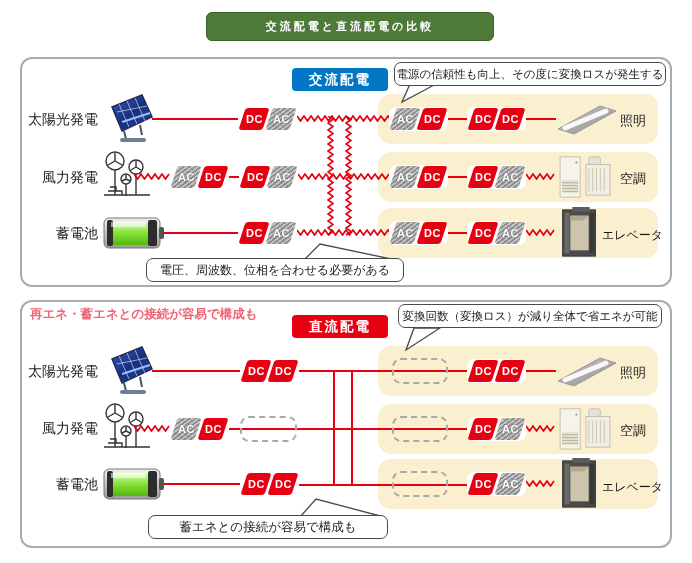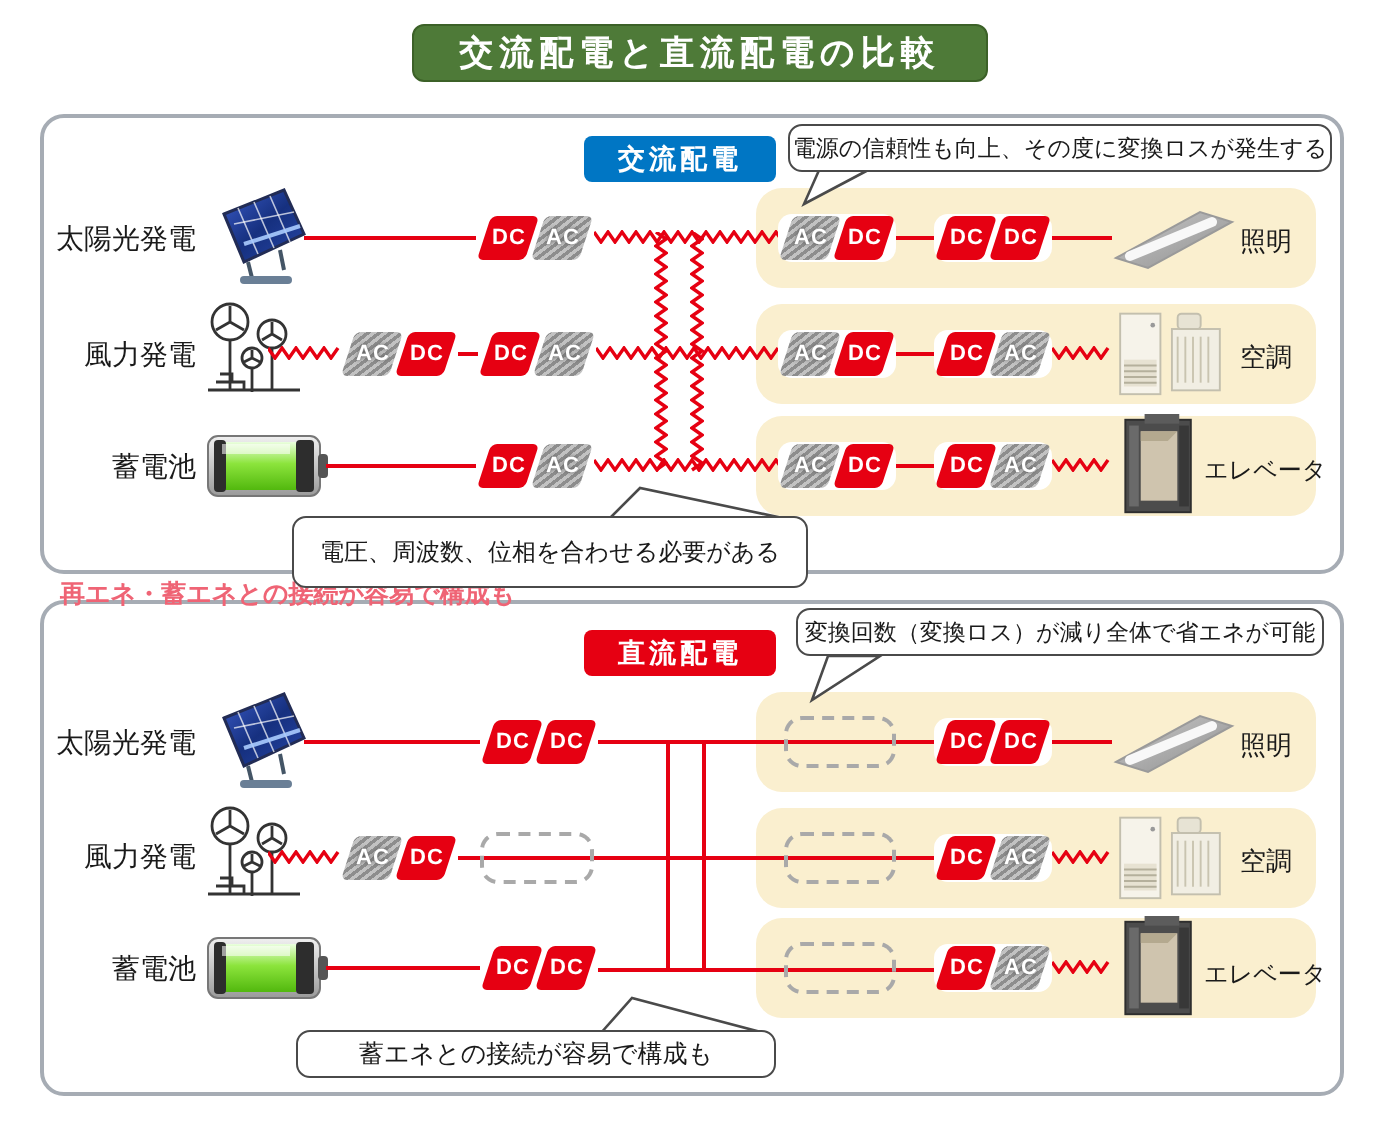--- a/index.html
+++ b/index.html
@@ -1,20 +1,20 @@
 <!DOCTYPE html>
 <html><head>
 <meta charset="utf-8">
 <style>
 *{margin:0;padding:0;box-sizing:border-box}
 body{background:#fff;font-family:"Liberation Sans","DejaVu Sans",sans-serif}
 #stage{position:relative;width:692px;height:563px;background:#fff;overflow:hidden}
 .abs{position:absolute}
 .title{background:#4e7a38;border:1px solid #3c6128;border-radius:6px;color:#fff;
-  font-size:17px;font-weight:bold;display:flex;align-items:center;justify-content:center;letter-spacing:3px;z-index:6}
+  font-size:11px;font-weight:bold;display:flex;align-items:center;justify-content:center;letter-spacing:3px;z-index:6}
 .panel{border:2px solid #a6acb4;border-radius:12px;background:#fff}
 .tag{width:96px;height:23px;border-radius:4px;color:#ffffff;font-weight:bold;font-size:13.5px;
   display:flex;align-items:center;justify-content:center;letter-spacing:2px;z-index:3}
 .tag.blue{background:#0076c4}
 .tag.red{background:#e60012}
 .loadbox{width:280px;height:50px;background:#faefcf;border-radius:13px;z-index:1}
 .srclabel{width:78px;font-size:14px;color:#1a1a1a;text-align:right;z-index:2;white-space:nowrap}
 .loadlabel{font-size:13px;color:#1a1a1a;z-index:2;white-space:nowrap}
 .line{height:2px;background:#e60012;z-index:2}
 .vline{width:2px;background:#e60012;z-index:2}
@@ -279,24 +279,24 @@
     <rect x="12" y="0" width="18" height="5" fill="#5c5c5c"></rect>
     </svg>
 
   <div class="abs loadlabel" style="left:620px;top:112px">照明</div>
   <div class="abs loadlabel" style="left:620px;top:170px">空調</div>
   <div class="abs loadlabel" style="left:602px;top:227px;font-size:12px">エレベータ</div>
 
   <svg class="abs tail" style="left:298px;top:242px" width="104" height="20">
     <polygon points="6,18 22,2 98,18" fill="#fff" stroke="#4a4a4a" stroke-width="1.3"></polygon>
     </svg>
-  <div class="abs bubble" style="left:146px;top:258px;width:258px;height:36px;font-size:12px">電圧、周波数、位相を合わせる必要がある</div>
+  <div class="abs bubble" style="left:146px;top:258px;width:258px;height:24px;font-size:12px">電圧、周波数、位相を合わせる必要がある</div>
 
   <div class="abs panel" style="left:20px;top:300px;width:652px;height:248px"></div>
-  <div class="abs note" style="left:30px;top:289px">
+  <div class="abs note" style="left:30px;top:306px">
     <div>再エネ・蓄エネとの接続が容易で構成も</div>
   </div>
   <div class="abs tag red" style="left:292px;top:315px">直流配電</div>
 
   <svg class="abs tail" style="left:400px;top:324px" width="44" height="28">
     <polygon points="14,4 40,4 6,26" fill="#fff" stroke="#4a4a4a" stroke-width="1.3"></polygon>
     </svg>
   <div class="abs bubble" style="left:398px;top:304px;width:264px;height:24px;font-size:11.5px">変換回数（変換ロス）が減り全体で省エネが可能</div>
 
   <div class="abs loadbox" style="left:378px;top:346px"></div>

